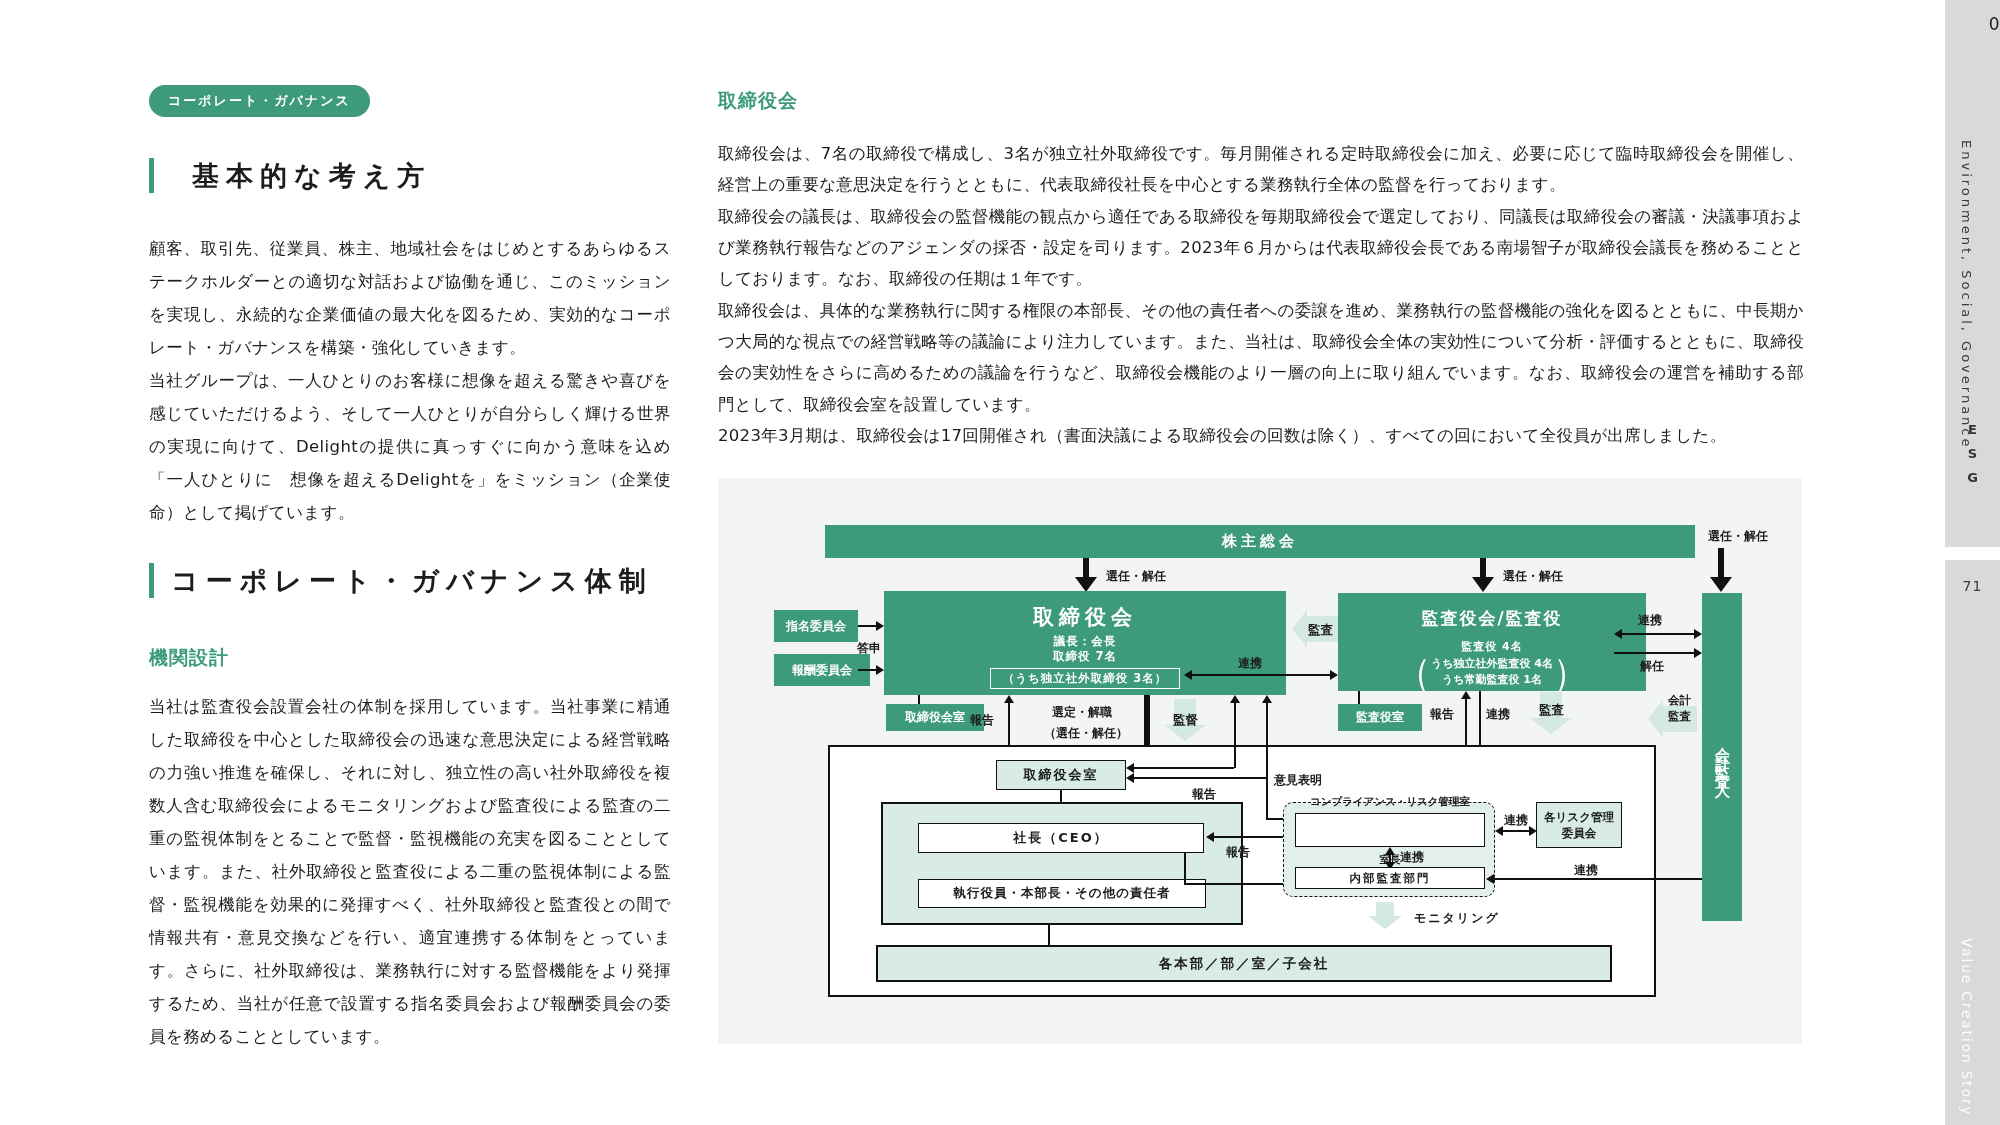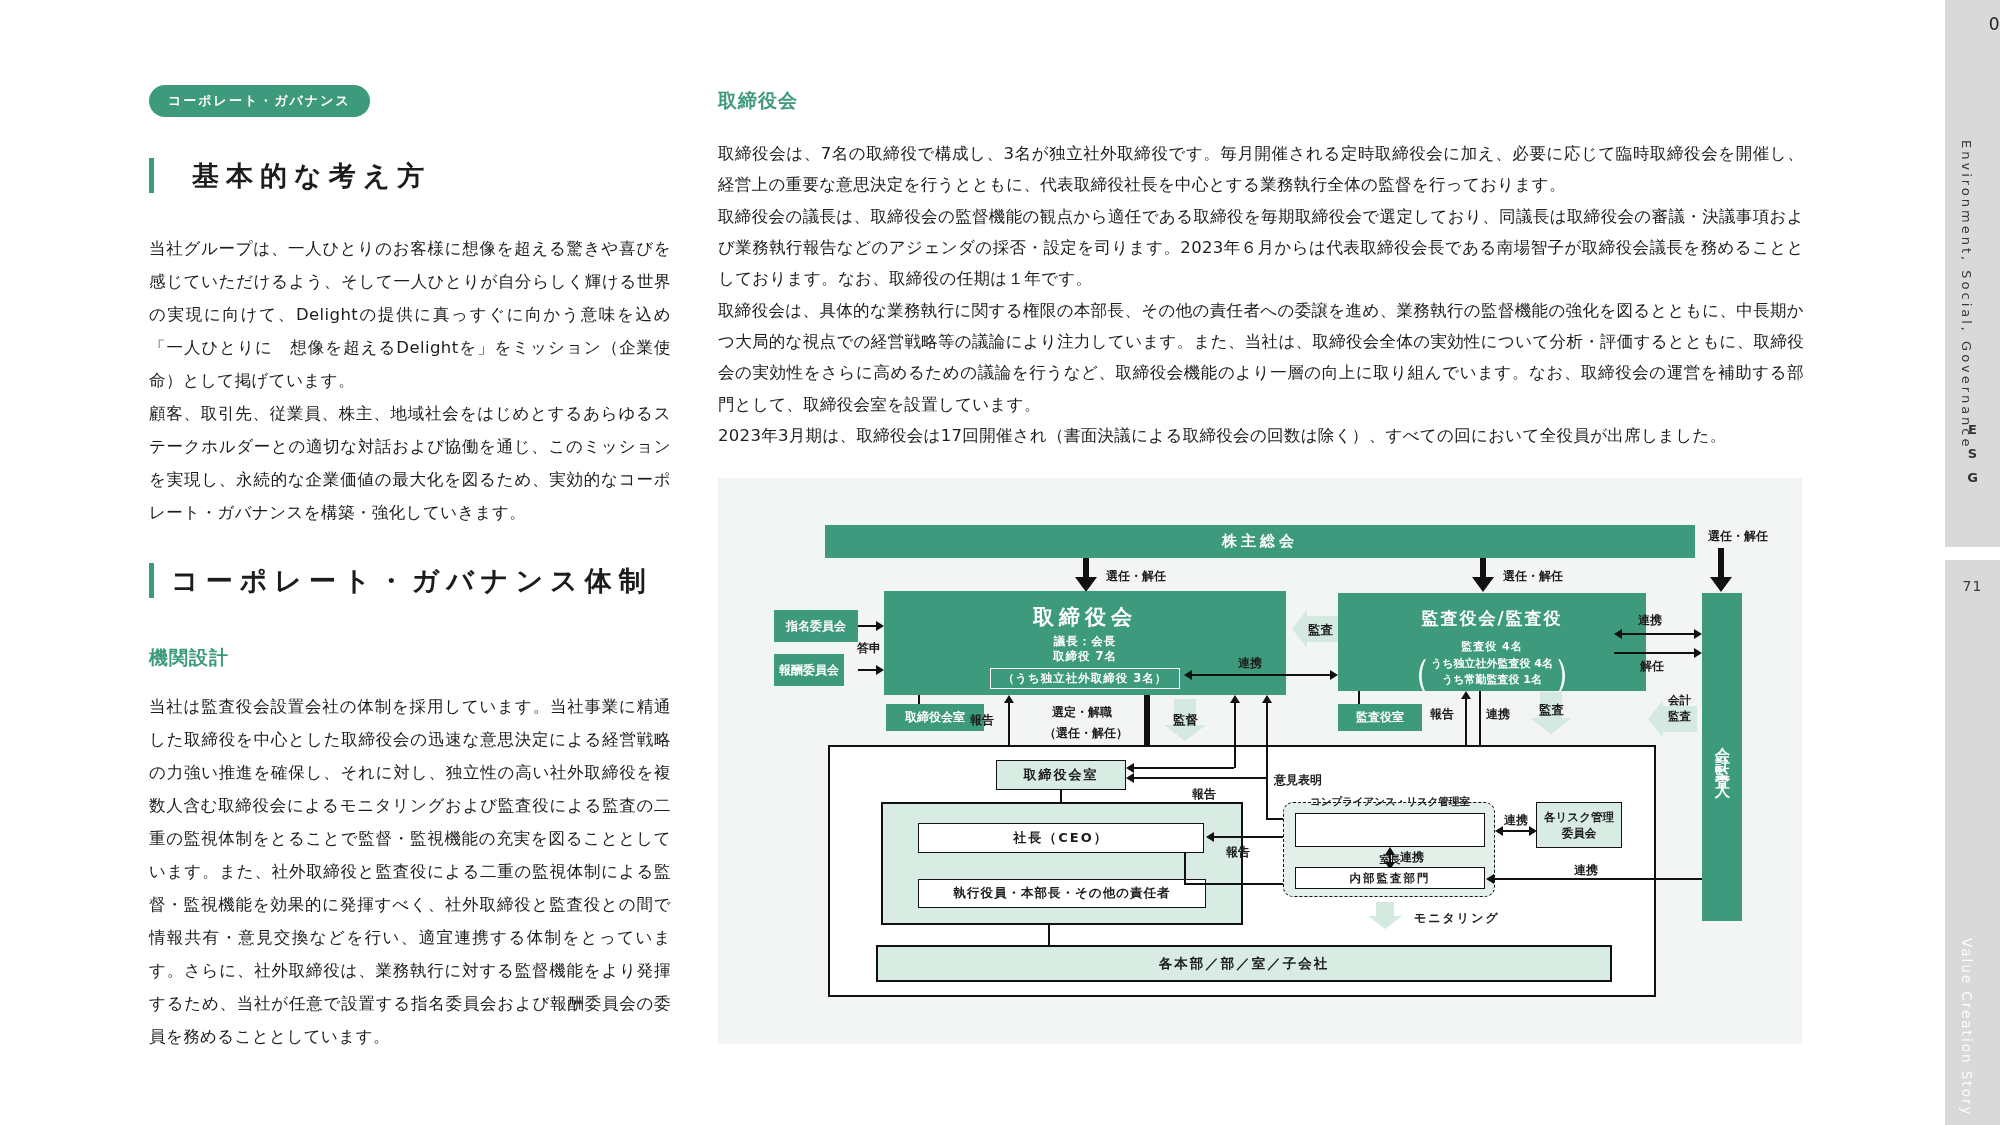--- a/index.html
+++ b/index.html
@@ -119,22 +119,22 @@
   }
 </style>
 </head>
 <body>
 
 <div class="badge">コーポレート・ガバナンス</div>
 
 <div class="h1 first">基本的な考え方</div>
 
 <div class="body-par p-block1">
+  <p>顧客、取引先、従業員、株主、地域社会をはじめとするあらゆるステークホルダーとの適切な対話および協働を通じ、このミッションを実現し、永続的な企業価値の最大化を図るため、実効的なコーポレート・ガバナンスを構築・強化していきます。</p>
   <p>当社グループは、一人ひとりのお客様に想像を超える驚きや喜びを感じていただけるよう、そして一人ひとりが自分らしく輝ける世界の実現に向けて、Delightの提供に真っすぐに向かう意味を込め「一人ひとりに　想像を超えるDelightを」をミッション（企業使命）として掲げています。</p>
-  <p>顧客、取引先、従業員、株主、地域社会をはじめとするあらゆるステークホルダーとの適切な対話および協働を通じ、このミッションを実現し、永続的な企業価値の最大化を図るため、実効的なコーポレート・ガバナンスを構築・強化していきます。</p>
 </div>
 
 <div class="h1 second">コーポレート・ガバナンス体制</div>
 <div class="sub-green">機関設計</div>
 
 <div class="body-par p-block2">
   <p>当社は監査役会設置会社の体制を採用しています。当社事業に精通した取締役を中心とした取締役会の迅速な意思決定による経営戦略の力強い推進を確保し、それに対し、独立性の高い社外取締役を複数人含む取締役会によるモニタリングおよび監査役による監査の二重の監視体制をとることで監督・監視機能の充実を図ることとしています。また、社外取締役と監査役による二重の監視体制による監督・監視機能を効果的に発揮すべく、社外取締役と監査役との間で情報共有・意見交換などを行い、適宜連携する体制をとっています。さらに、社外取締役は、業務執行に対する監督機能をより発揮するため、当社が任意で設置する指名委員会および報酬委員会の委員を務めることとしています。</p>
 </div>
 
 <div class="h3-green">取締役会</div>
@@ -162,21 +162,21 @@
   <div class="thead" style="left:992px;top:99px;"></div>
 
   <div class="gbox" style="left:166px;top:113px;width:402px;height:104px;flex-direction:column;padding-top:6px;">
     <div style="font-size:21px;letter-spacing:5px;">取締役会</div>
     <div style="font-size:11.5px;margin-top:3px;letter-spacing:1px;">議長：会長</div>
     <div style="font-size:11.5px;letter-spacing:1px;">取締役 7名</div>
     <div style="border:1px solid #fff;font-size:11.5px;padding:2px 12px;margin-top:4px;letter-spacing:1px;">（うち独立社外取締役 3名）</div>
   </div>
 
   <div class="gbox" style="left:56px;top:132px;width:84px;height:32px;font-size:12px;">指名委員会</div>
-  <div class="gbox" style="left:56px;top:176px;width:70px;height:32px;font-size:12px;">報酬委員会</div>
+  <div class="gbox" style="left:56px;top:176px;width:96px;height:32px;font-size:12px;">報酬委員会</div>
   <div class="hl" style="left:140px;top:147px;width:19px;"></div>
   <div class="ah ah-r" style="left:158px;top:143px;"></div>
   <div class="hl" style="left:140px;top:191px;width:19px;"></div>
   <div class="ah ah-r" style="left:158px;top:187px;"></div>
   <div class="lbl" style="left:139px;top:162px;">答申</div>
 
   <div class="pale-left" style="left:574px;top:132px;">
     <div class="tip"></div>
       <div class="bar"></div>
   </div>

